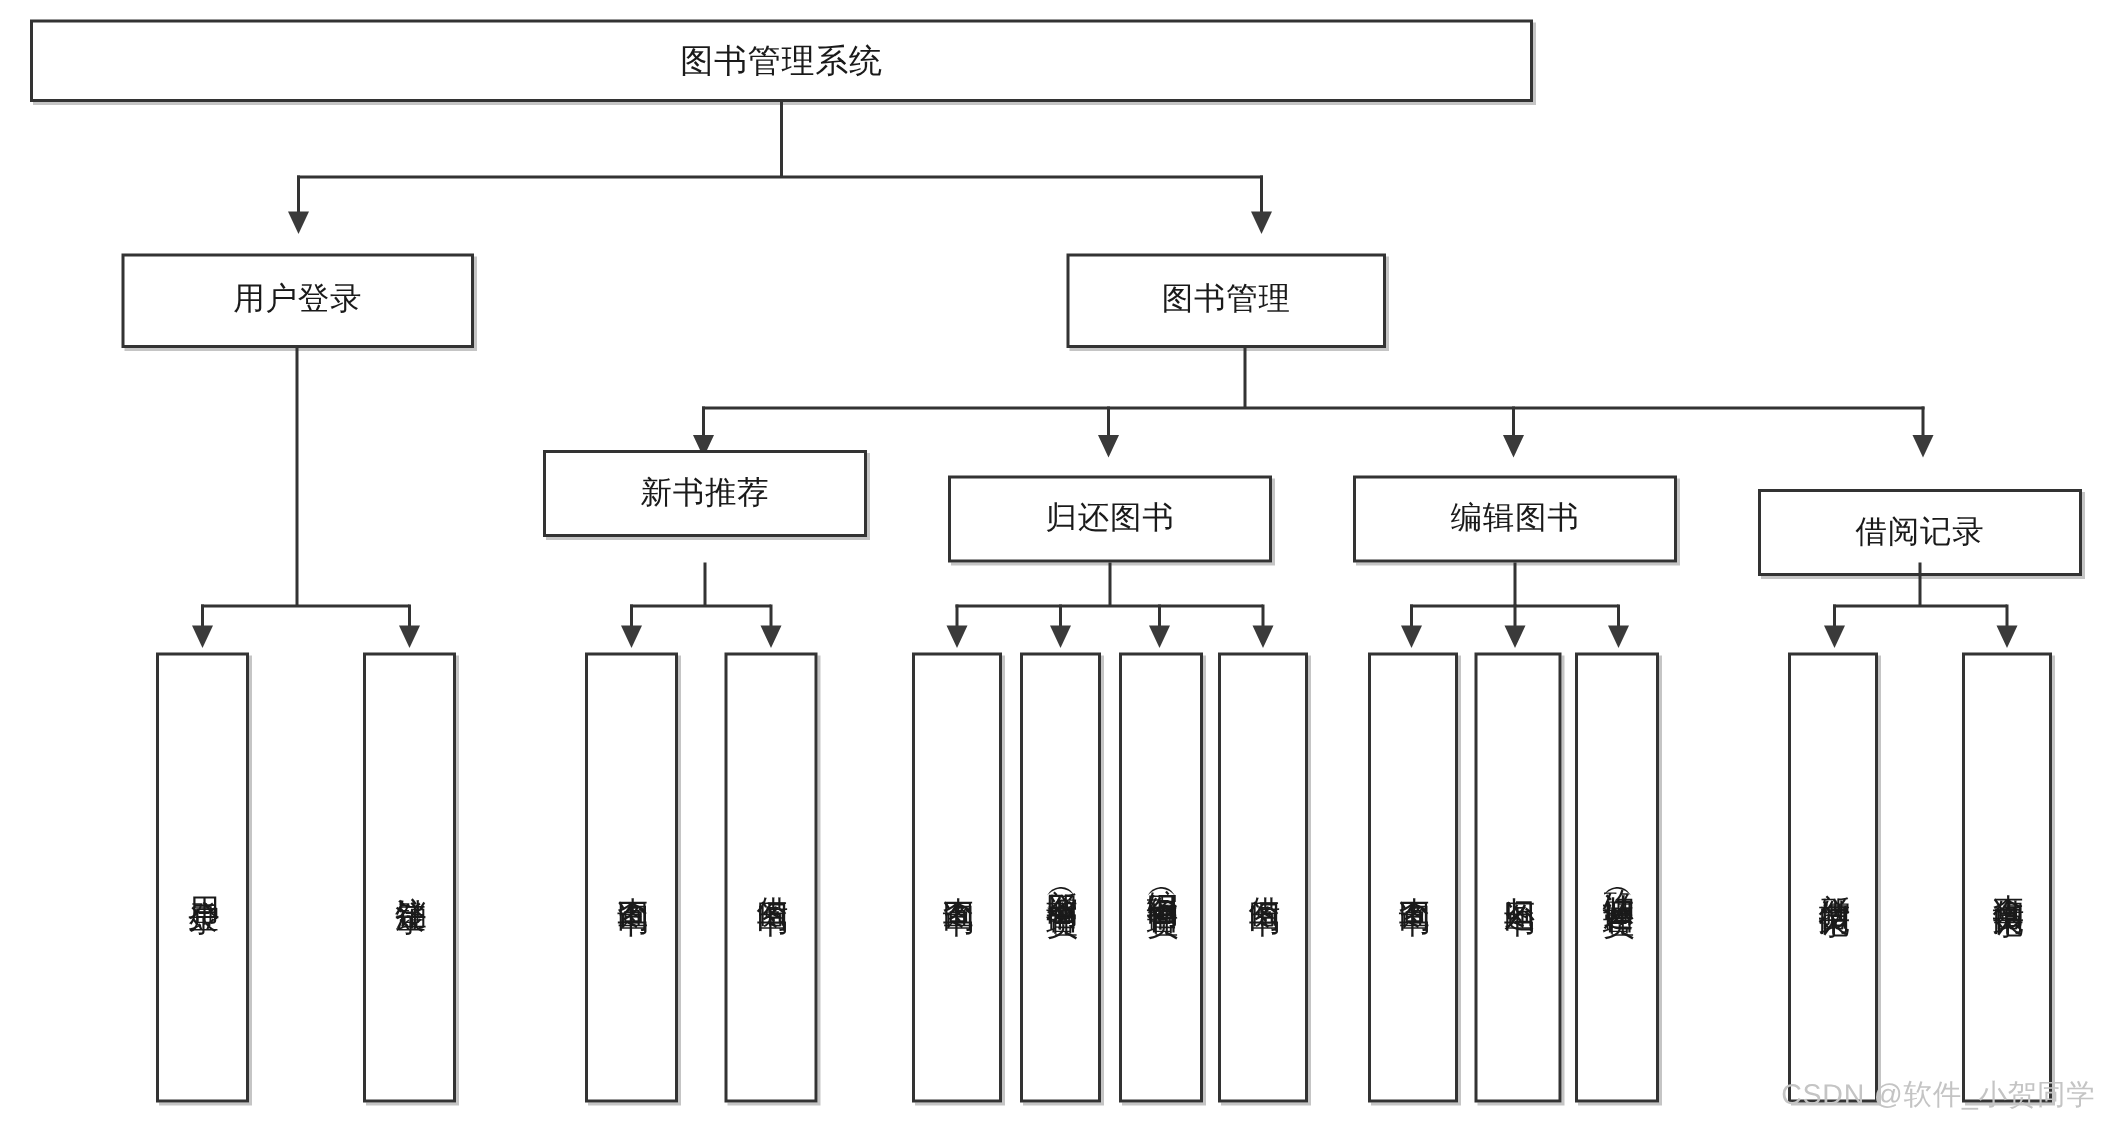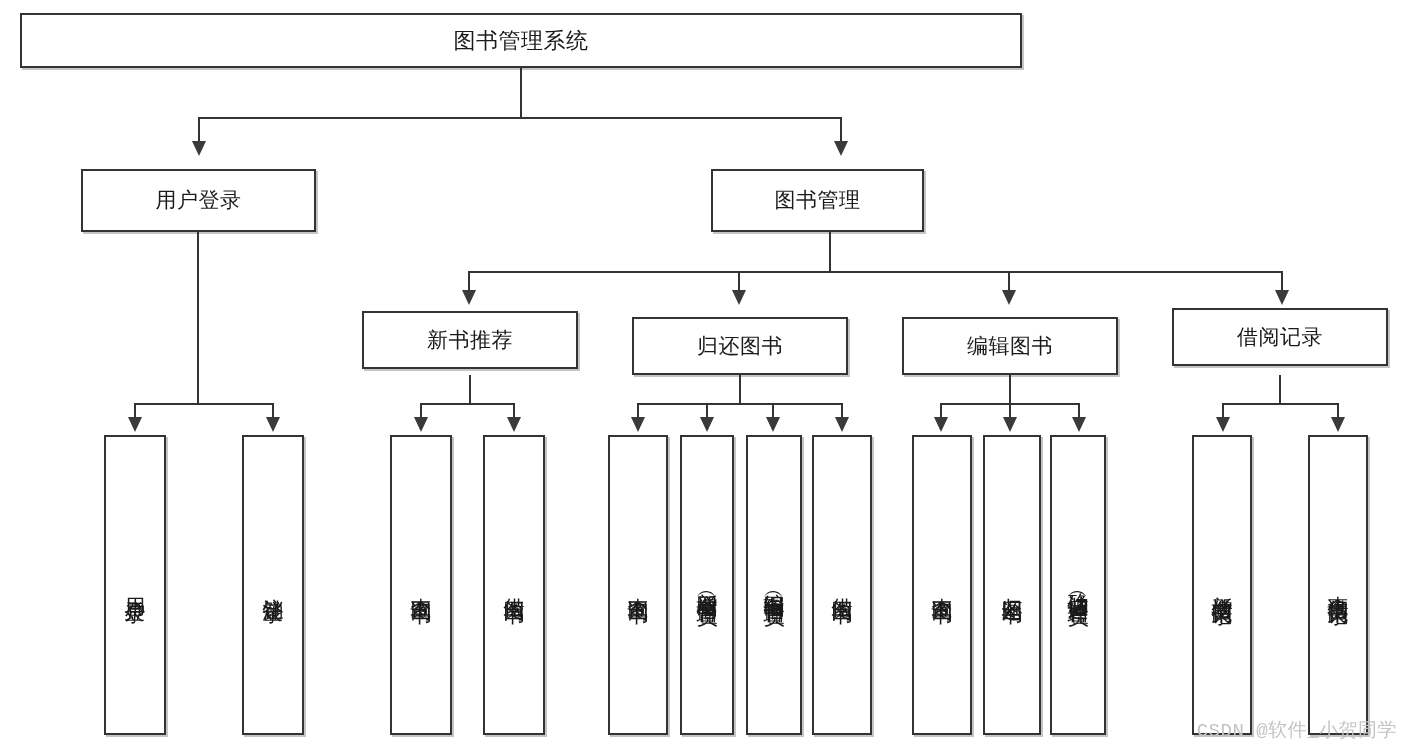--- a/index.html
+++ b/index.html
@@ -69,21 +69,20 @@
   
   #watermark {
     position: absolute;
     right: 8px;
     bottom: 4px;
     color: #c4c4c4;
     font-size: 19px;
     letter-spacing: 0.5px;
     white-space: nowrap;
     user-select: none;
-    font-family: Liberation Mono, monospace;
   }
 </style>
 </head>
 <body>
 
 <div id="canvas">
 
   <div class="node root" style="left:20px; top:13px; width:1002px; height:55px;">
     <span class="label">图书管理系统</span>
   </div>
@@ -114,30 +113,30 @@
   <div class="ln hl" style="left:468px; top:271px; width:815px;"></div>
   <div class="ln vl" style="left:468px; top:271px; height:20px;"></div>
   <div class="ln vl" style="left:738px; top:271px; height:20px;"></div>
   <div class="ln vl" style="left:1008px; top:271px; height:20px;"></div>
   <div class="ln vl" style="left:1281px; top:271px; height:20px;"></div>
   <div class="arrow" style="left:462px; top:290px;"></div>
   <div class="arrow" style="left:732px; top:290px;"></div>
   <div class="arrow" style="left:1002px; top:290px;"></div>
   <div class="arrow" style="left:1275px; top:290px;"></div>
 
-  <div class="node" style="left:362px; top:311px; width:216px; height:58px;">
+  <div class="node" style="left:362px; top:300px; width:216px; height:58px;">
     <span class="label">新书推荐</span>
   </div>
   <div class="node" style="left:632px; top:317px; width:216px; height:58px;">
     <span class="label">归还图书</span>
   </div>
   <div class="node" style="left:902px; top:317px; width:216px; height:58px;">
     <span class="label">编辑图书</span>
   </div>
-  <div class="node" style="left:1172px; top:308px; width:216px; height:58px;">
+  <div class="node" style="left:1172px; top:326px; width:216px; height:58px;">
     <span class="label">借阅记录</span>
   </div>
 
   <div class="ln vl" style="left:469px; top:375px; height:29px;"></div>
   <div class="ln hl" style="left:420px; top:403px; width:94px;"></div>
   <div class="ln vl" style="left:420px; top:403px; height:15px;"></div>
   <div class="ln vl" style="left:513px; top:403px; height:15px;"></div>
   <div class="arrow" style="left:414px; top:417px;"></div>
   <div class="arrow" style="left:507px; top:417px;"></div>
 

